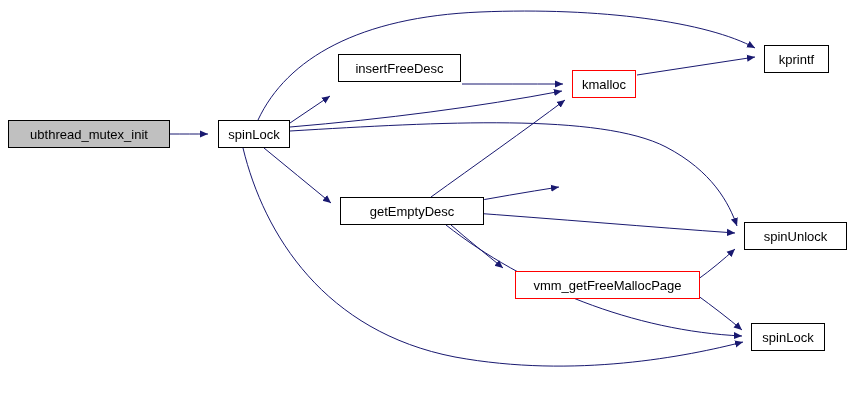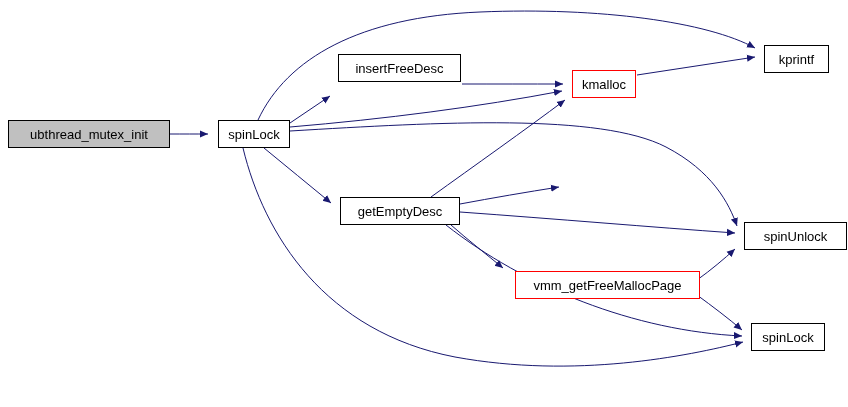--- a/index.html
+++ b/index.html
@@ -68,21 +68,21 @@
   <div class="node root" style="left:8px;top:120px;width:162px;height:28px">ubthread_mutex_init</div>
 
   <div class="node" style="left:218px;top:120px;width:72px;height:28px">spinLock</div>
 
   <div class="node" style="left:338px;top:54px;width:123px;height:28px">insertFreeDesc</div>
 
   <div class="node truncated" style="left:572px;top:70px;width:64px;height:28px">kmalloc</div>
 
   <div class="node" style="left:764px;top:45px;width:65px;height:28px">kprintf</div>
 
-  <div class="node" style="left:340px;top:197px;width:120px;height:28px">getEmptyDesc</div>
+  <div class="node" style="left:340px;top:197px;width:144px;height:28px">getEmptyDesc</div>
 
 
   <div class="node" style="left:744px;top:222px;width:103px;height:28px">spinUnlock</div>
 
   <div class="node truncated" style="left:515px;top:271px;width:185px;height:28px">vmm_getFreeMallocPage</div>
 
   <div class="node" style="left:751px;top:323px;width:74px;height:28px">spinLock</div>
 
 </div>
 

